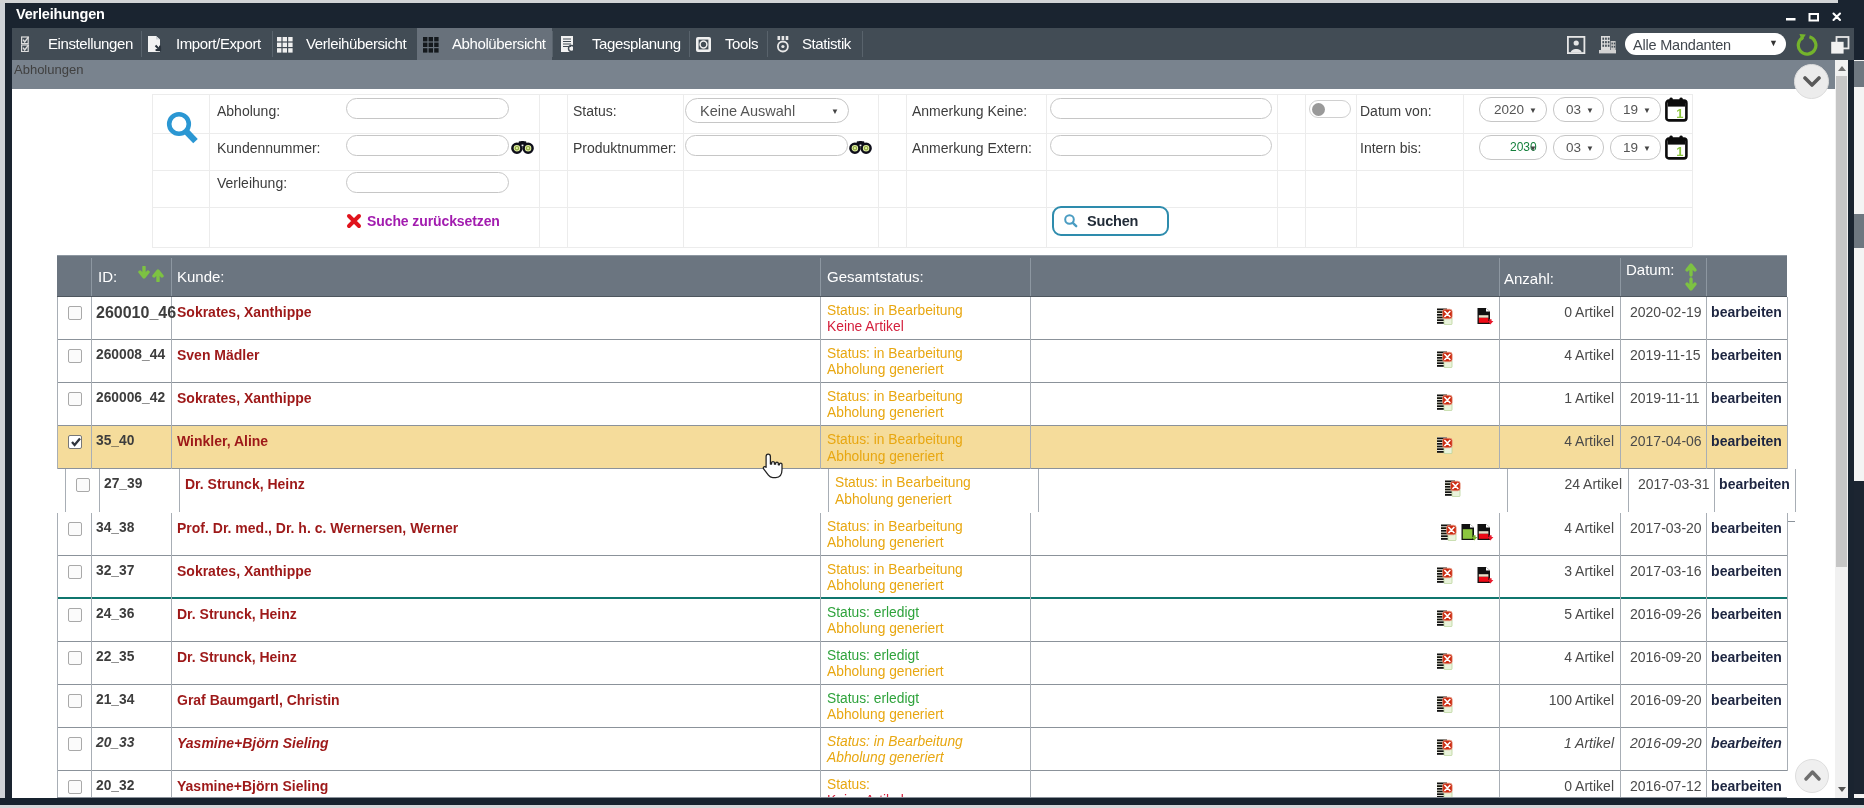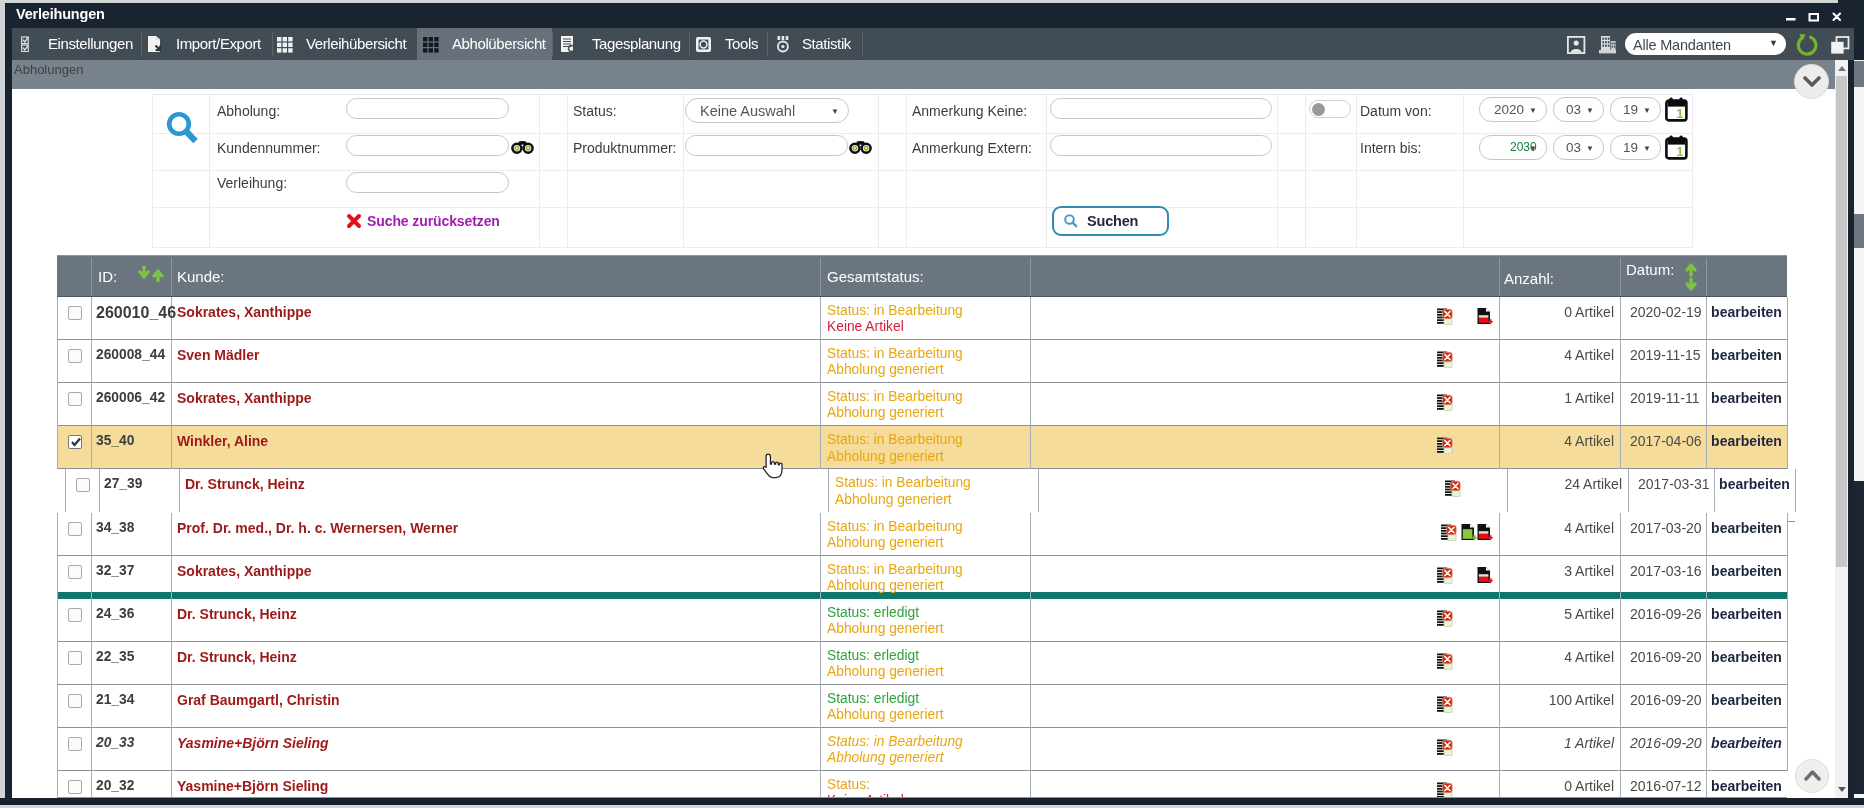--- a/index.html
+++ b/index.html
@@ -466,21 +466,21 @@
 <path d="M0.5 0 L9 0 L13 3.5 L13 16 L0.5 16 Z" fill="#111"></path>
 <path d="M9 0 L13 3.5 L9 3.5 Z" fill="#fff"></path>
 <rect x="1.8" y="7.2" width="9.6" height="2.6" fill="#e8e0c8"></rect>
 <rect x="1.8" y="9.8" width="9.6" height="5" fill="#ee0b16"></rect>
 <path d="M12.2 11.2 L14.6 11.2 L14.6 13 L16.4 13 L13.4 16.6 L10.5 13 L12.2 13 Z" fill="#e8192c"></path>
 </svg>
 <div class="abs" style="left:1442px;top:7px;width:115px;text-align:right;font-size:14px;color:#4a4a4a">4 Artikel</div>
 <div class="abs" style="left:1573px;top:7px;font-size:14px;color:#4a4a4a">2017-03-20</div>
 <div class="abs" style="left:1649px;top:7px;width:81px;text-align:center;font-size:14px;font-weight:bold;color:#1d2540">bearbeiten</div>
 </div>
-<div class="abs" style="left:57px;top:555.6px;width:1730px;height:43.1px;background:#fff;border-bottom:7px solid #0f766e;">
+<div class="abs" style="left:57px;top:555.6px;width:1730px;height:43.1px;background:#fff;border-bottom:2px solid #0f766e;">
 <div class="abs" style="left:0px;top:0;width:1px;height:43.1px;background:#a8aeb5"></div>
 <div class="abs" style="left:34px;top:0;width:1px;height:43.1px;background:#a8aeb5"></div>
 <div class="abs" style="left:114px;top:0;width:1px;height:43.1px;background:#a8aeb5"></div>
 <div class="abs" style="left:763px;top:0;width:1px;height:43.1px;background:#a8aeb5"></div>
 <div class="abs" style="left:973px;top:0;width:1px;height:43.1px;background:#a8aeb5"></div>
 <div class="abs" style="left:1442px;top:0;width:1px;height:43.1px;background:#a8aeb5"></div>
 <div class="abs" style="left:1563px;top:0;width:1px;height:43.1px;background:#a8aeb5"></div>
 <div class="abs" style="left:1649px;top:0;width:1px;height:43.1px;background:#a8aeb5"></div>
 <div class="abs" style="left:1730px;top:0;width:1px;height:43.1px;background:#a8aeb5"></div>
 <div class="abs" style="left:11px;top:9px;width:14px;height:14px;background:#fbfbfb;border:1px solid #a9a9a9;border-radius:2px"></div>

